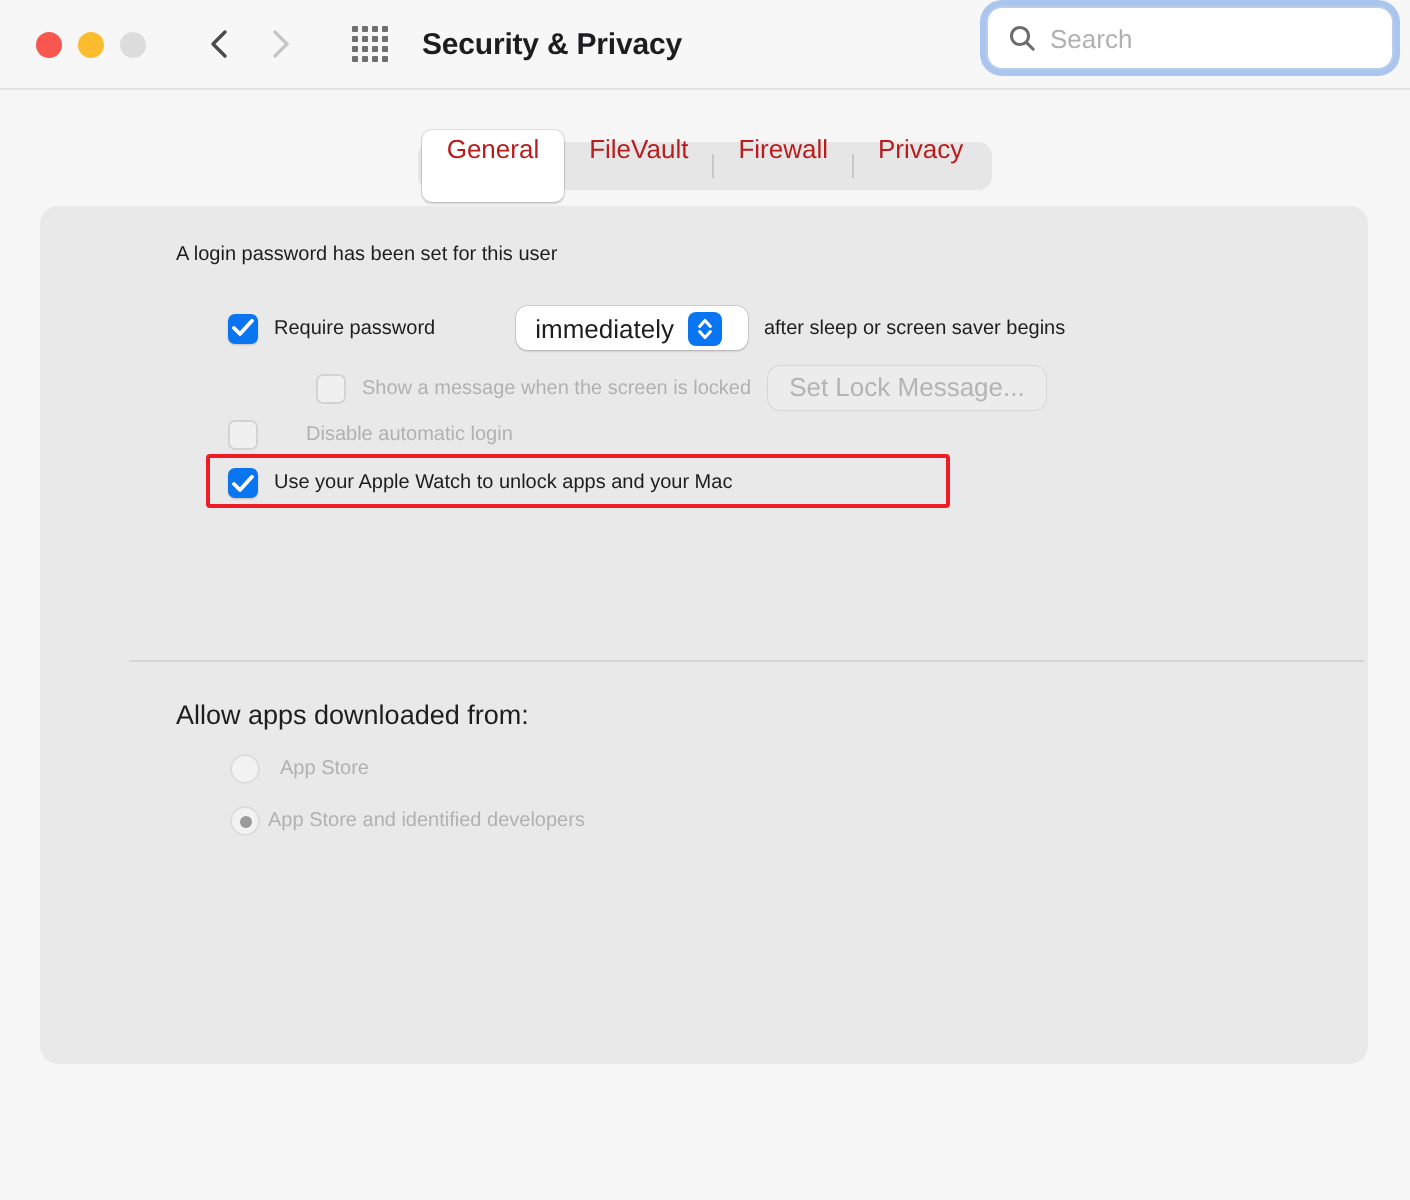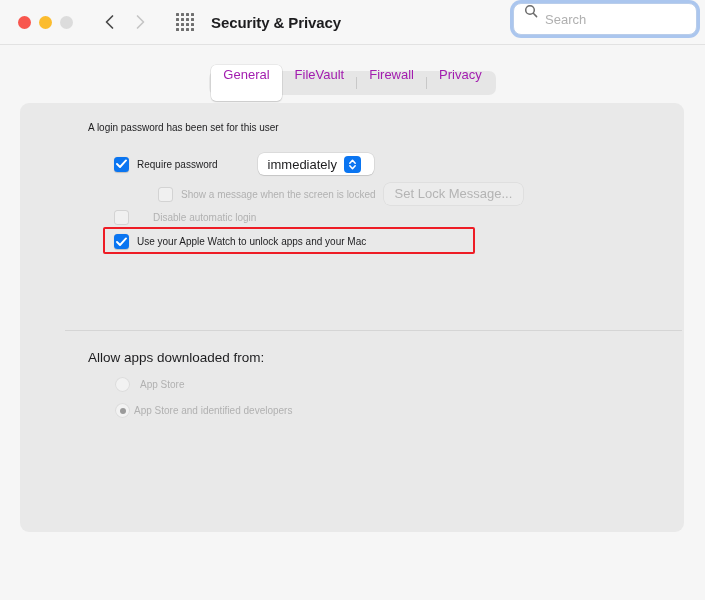--- a/index.html
+++ b/index.html
@@ -38,26 +38,26 @@
   .gridicon i { background: #6f6f6f; border-radius: 0.5px; display: block; width: 3px; height: 3px; }
 
   .win-title {
     margin-left: 16px;
     font-size: 15px; font-weight: bold; color: #1d1d1f;
     letter-spacing: -0.1px;
   }
 
   .searchwrap {
     position: absolute; right: 8px; top: 3px;
-    width: 184px; height: 32px;
+    width: 204px; height: 32px;
     border-radius: 8px;
     background: #ffffff;
     border: 1px solid #b9cdea;
     box-shadow: 0 0 0 3px rgba(109,158,232,0.55);
-    display: flex; 
+    display: flex; align-items: center;
   }
   .search-icon { margin-left: 10px; width: 14px; height: 14px; }
   .search-input {
     border: none; outline: none; background: transparent;
     font-family: "Liberation Sans", sans-serif; font-size: 13px;
     color: #3a3a3a; margin-left: 7px; width: 130px;
   }
   .search-input::placeholder { color: #b0b0b0; }
 
   
@@ -66,21 +66,21 @@
     display: flex; justify-content: center;
   }
   .tabs {
     display: flex; align-items: center;
     background: #e6e6e6;
     border-radius: 7px;
     padding: 2px;
     height: 24px;
   }
   .tab {
-    font-size: 13px; color: #a21caf;
+    font-size: 13px; color: #b91c1c;
     padding: 0 12px; height: 36px; line-height: 20px;
     border-radius: 5px; position: relative; white-space: nowrap;
   }
   .tab.selected {
     background: #ffffff;
     box-shadow: 0 0 0 0.5px rgba(0,0,0,0.10), 0 1px 1.5px rgba(0,0,0,0.14);
   }
   .tabsep { width: 1px; height: 12px; background: #c8c8c8; }
   .tabsep.hidden { background: transparent; }
 
@@ -249,20 +249,21 @@
       <span class="lbl">Require password</span>
       <span class="popup">
         <span class="pv">immediately</span>
         <span class="stepper">
           <svg width="9" height="13" viewBox="0 0 9 13">
               <polyline points="1.8,5.2 4.5,2.2 7.2,5.2" fill="none" stroke="#fff" stroke-width="1.5" stroke-linecap="round" stroke-linejoin="round"></polyline>
               <polyline points="1.8,7.8 4.5,10.8 7.2,7.8" fill="none" stroke="#fff" stroke-width="1.5" stroke-linecap="round" stroke-linejoin="round"></polyline>
             </svg>
         </span>
       </span>
+      <span class="lbl">after sleep or screen saver begins</span>
     </div>
 
     <div class="row" style="left:94px; top:80px; gap:8px;padding-left:44px;">
       <span class="cb off"></span>
       <span class="lbl dim">Show a message when the screen is locked</span>
       <span class="pushbtn disabled">Set Lock Message...</span>
     </div>
 
     <div class="row" style="left:94px; top:107px; gap:24px;">
       <span class="cb off"></span>

